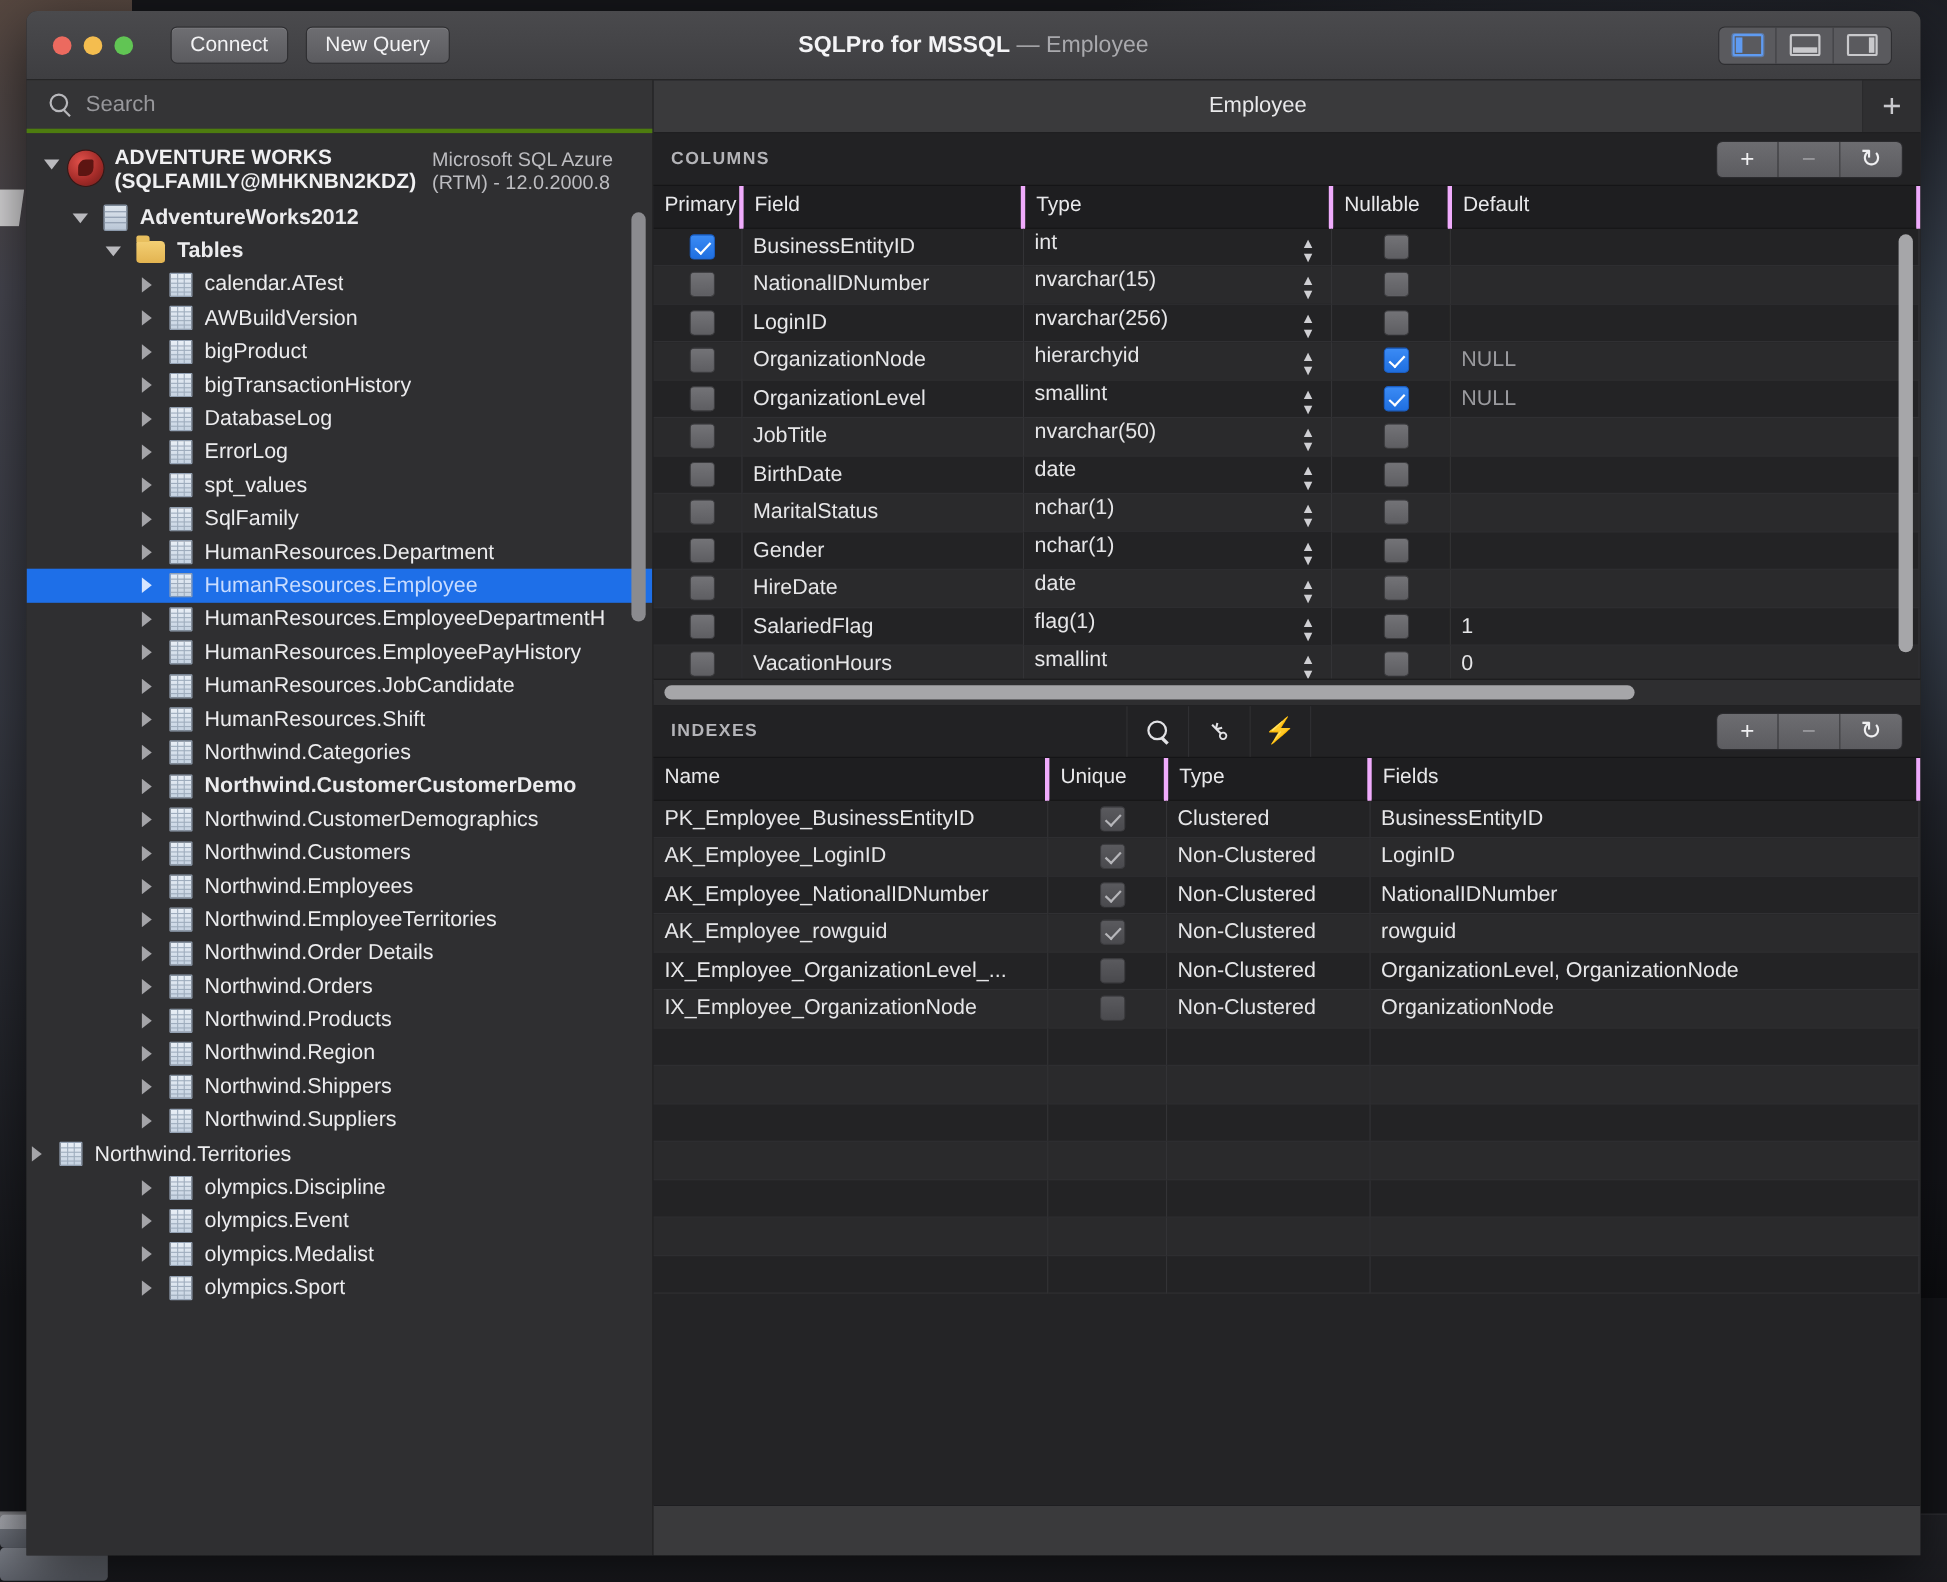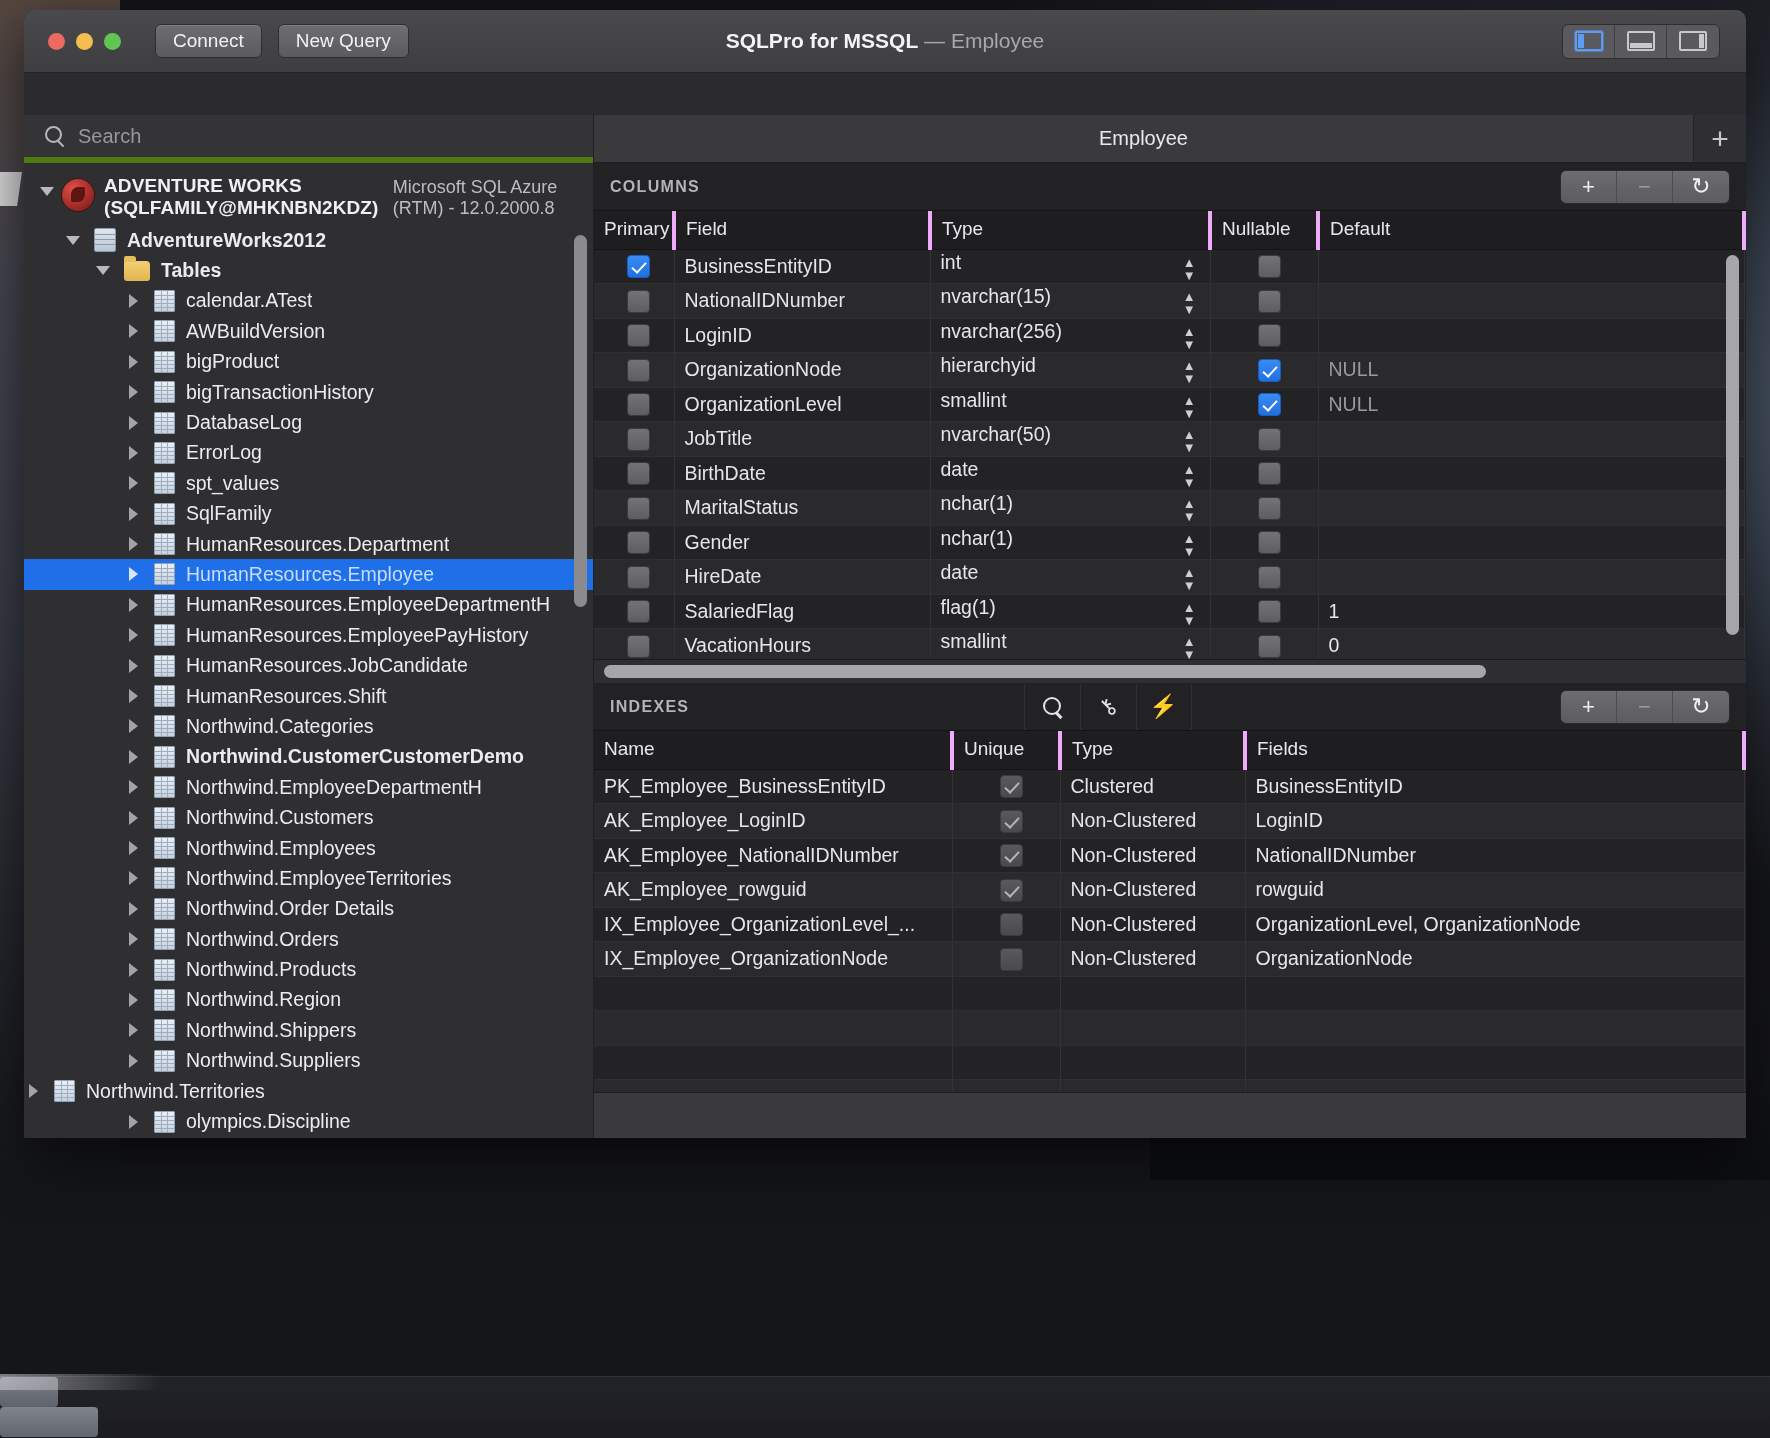--- a/index.html
+++ b/index.html
@@ -40,26 +40,26 @@
   #dock-a { left: 566px; width: 58px; bottom: 6px; height: 30px;
     background: linear-gradient(180deg, #7d818a, #5e626b); border-radius: 4px; }
   #dock-b { left: 640px; width: 98px; bottom: 6px; height: 30px;
     background: linear-gradient(180deg, #80848d, #61656e); border-radius: 4px; }
   #dock-left-hint { position:absolute; left:0; bottom:48px; width:160px; height:16px;
     background: linear-gradient(90deg, rgba(210,210,215,.55), rgba(210,210,215,0)); }
 
   
   #window {
     position: absolute; left: 24px; top: 10px;
-    width: 1722px; height: 1128px;
+    width: 1722px; height: 1404px;
     background: #2b2b2d;
     border-radius: 10px 10px 0 0;
     box-shadow: 0 18px 60px rgba(0,0,0,.65);
     overflow: hidden;
-    display: flex; flex-direction: column; gap: 42px;
+    display: flex; flex-direction: column;
   }
 
   
   #titlebar {
     position: relative;
     height: 63px; flex: 0 0 63px;
     background: linear-gradient(180deg, #4a4a4d 0%, #3e3e41 100%);
     border-bottom: 1px solid #232325;
     display: flex; align-items: center;
   }
@@ -120,21 +120,21 @@
     width: 570px; flex: 0 0 570px;
     background: #2f2f31;
     border-right: 1px solid #202022;
     display: flex; flex-direction: column;
     position: relative;
   }
   #search-row {
     height: 48px; flex: 0 0 48px;
     display: flex; align-items: center;
     padding: 0 14px;
-    border-bottom: 6px solid #4d7c0f;
+    border-bottom: 4px solid #4d7c0f;
     background: #343436;
   }
   #search-icon { width: 22px; height: 22px; position: relative; margin: 0 12px 0 6px; flex: 0 0 22px; }
   #search-icon::before {
     content: ""; position: absolute; left: 1px; top: 1px; width: 13px; height: 13px;
     border: 2px solid #b8b8bc; border-radius: 50%;
   }
   #search-icon::after {
     content: ""; position: absolute; left: 14px; top: 15px; width: 8px; height: 2px;
     background: #b8b8bc; transform: rotate(45deg); transform-origin: left center;
@@ -546,21 +546,21 @@
                 <div class="tri-right"></div>
               </div>
               <div class="table-icon" style="margin-left:12px"></div>
               <span class="node-label">Northwind.CustomerCustomerDemo</span>
             </div>
             <div class="node" style="padding-left: 100px;">
               <div class="disc">
                 <div class="tri-right"></div>
               </div>
               <div class="table-icon" style="margin-left:12px"></div>
-              <span class="node-label">Northwind.EmployeeDepartmentH</span>
+              <span class="node-label">Northwind.CustomerDemographics</span>
             </div>
             <div class="node" style="padding-left: 100px;">
               <div class="disc">
                 <div class="tri-right"></div>
               </div>
               <div class="table-icon" style="margin-left:12px"></div>
               <span class="node-label">Northwind.Customers</span>
             </div>
             <div class="node" style="padding-left: 100px;">
               <div class="disc">

